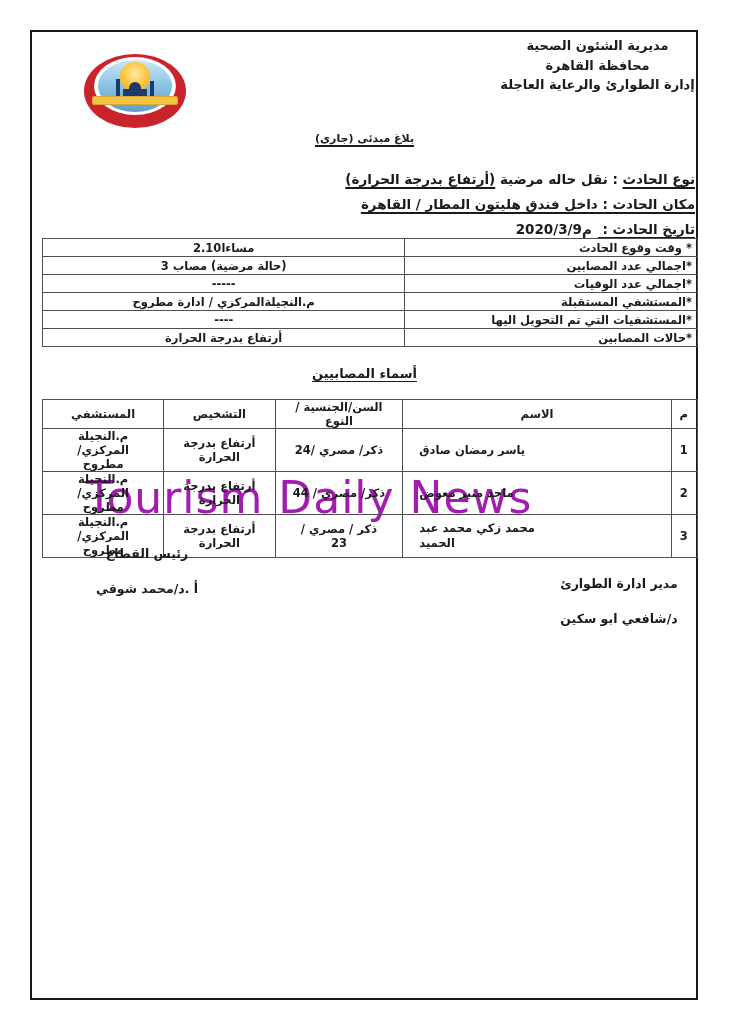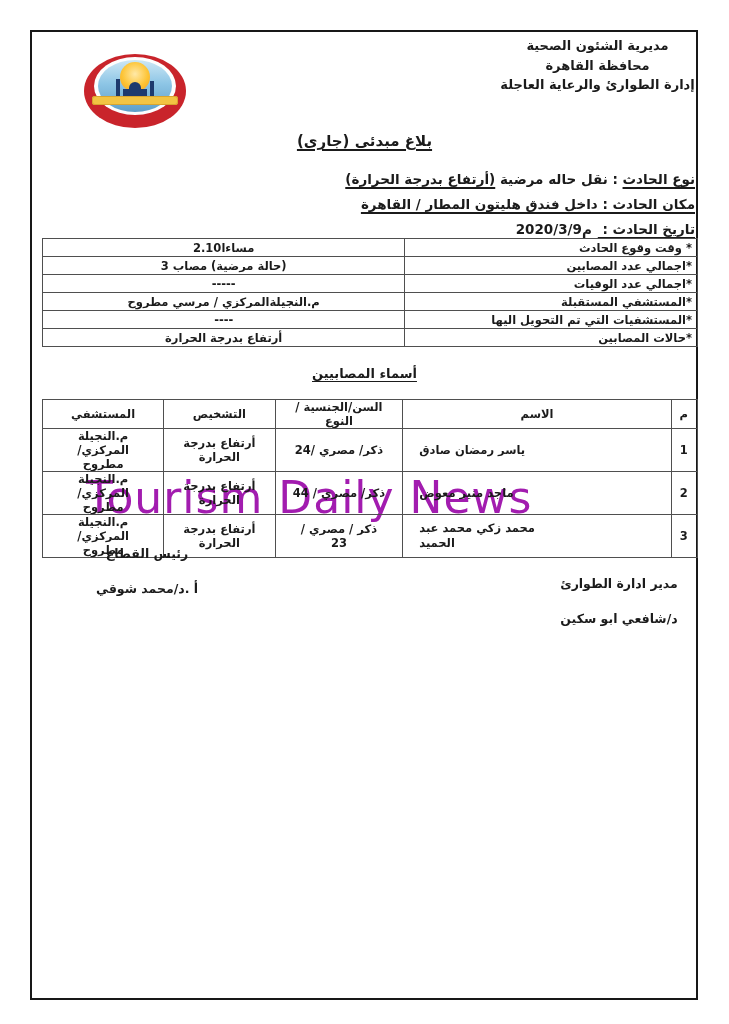--- a/index.html
+++ b/index.html
@@ -24,21 +24,21 @@
   .logo-city i { position:absolute; background:#1d3a6e; }
   .t1 { left:5px;  top:0;   width:4px;  height:24px; }
   .t2 { right:5px; top:2px; width:4px;  height:22px; }
   .blk{ left:12px; top:10px; width:24px; height:14px; }
   .dome{ left:18px; top:3px; width:12px; height:12px; border-radius:50% 50% 0 0; }
   .logo-banner{ position:absolute; left:8px; top:42px; width:86px; height:9px;
                 background:#f2c443; border-radius:3px; box-shadow:inset 0 0 0 1px #d8a52f; }
   
   .org { position:absolute; top:36px; right:24px; width:215px; text-align:center;
          font-size:13px; line-height:19.5px; direction:rtl; }
-  .doc-title { position:absolute; top:132px; left:0; width:100%; text-align:center; font-size:15px; }
+  .doc-title { position:absolute; top:132px; left:0; width:100%; text-align:center; font-size:11px; }
   .u { text-decoration:underline; text-decoration-thickness:1.5px; text-underline-offset:3px; }
   .meta { position:absolute; top:167px; right:34px; direction:rtl; text-align:right;
           font-size:13.5px; line-height:25px; }
   .meta .gap { margin-right:6px; }
   
   table { border-collapse:collapse; table-layout:fixed; direction:rtl; }
   .details { position:absolute; top:238px; left:42px; width:656px; font-size:11.5px; }
   .details td { border:1px solid #4f4f4f; height:17px; padding:0 5px; white-space:nowrap; overflow:hidden; }
   .details .lbl { width:43%; text-align:right; }
   .details .val { text-align:center; }
@@ -115,21 +115,21 @@
       <tr>
         <td class="lbl">*اجمالي عدد المصابين</td>
         <td class="val">(حالة مرضية) مصاب 3</td>
       </tr>
       <tr>
         <td class="lbl">*اجمالي عدد الوفيات</td>
         <td class="val">-----</td>
       </tr>
       <tr>
         <td class="lbl">*المستشفي المستقبلة</td>
-        <td class="val">م.النجيلةالمركزي / مرسي مطروح</td>
+        <td class="val">م.النجيلةالمركزي / ادارة مطروح</td>
       </tr>
       <tr>
         <td class="lbl">*المستشفيات التي تم التحويل اليها</td>
         <td class="val">----</td>
       </tr>
       <tr>
         <td class="lbl">*حالات المصابين</td>
         <td class="val">أرتفاع بدرجة الحرارة</td>
       </tr>
     </tbody>

